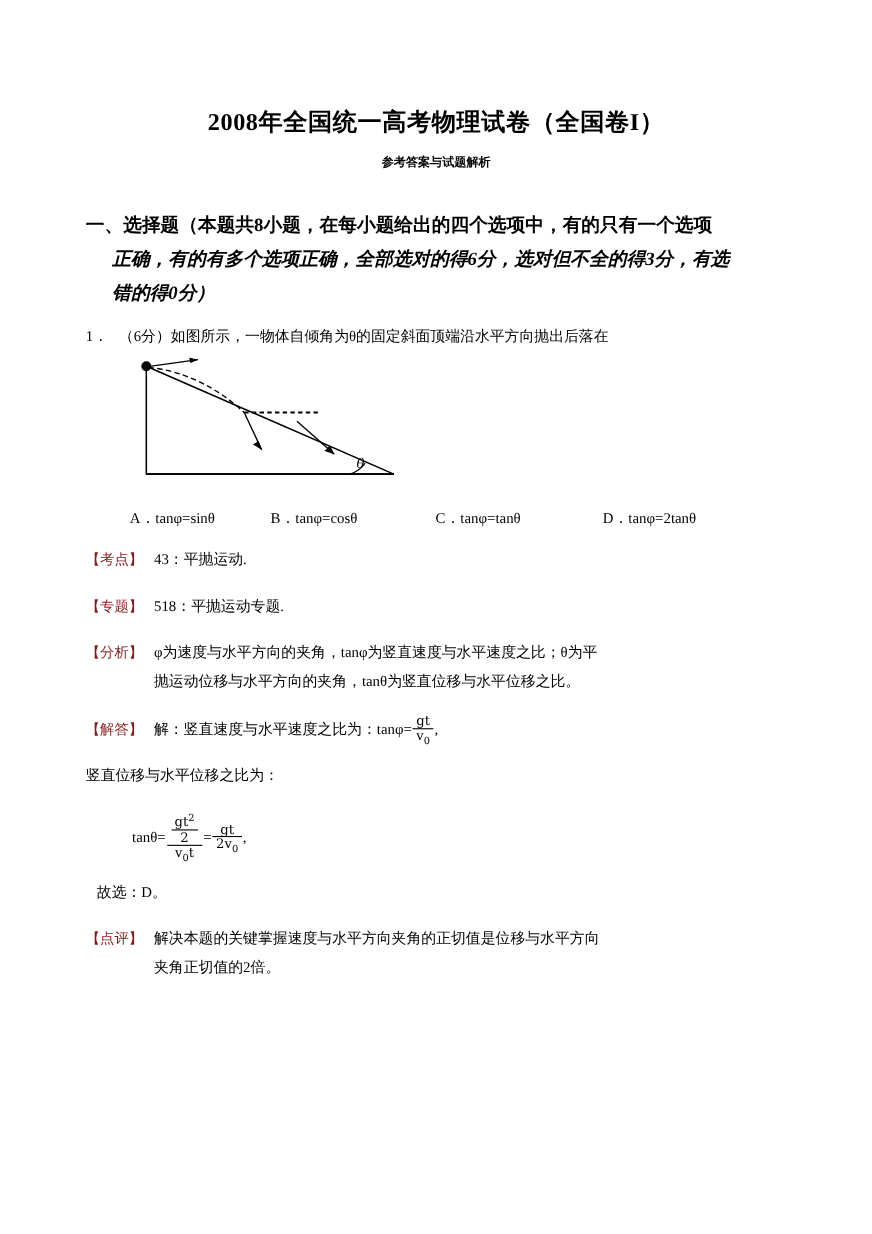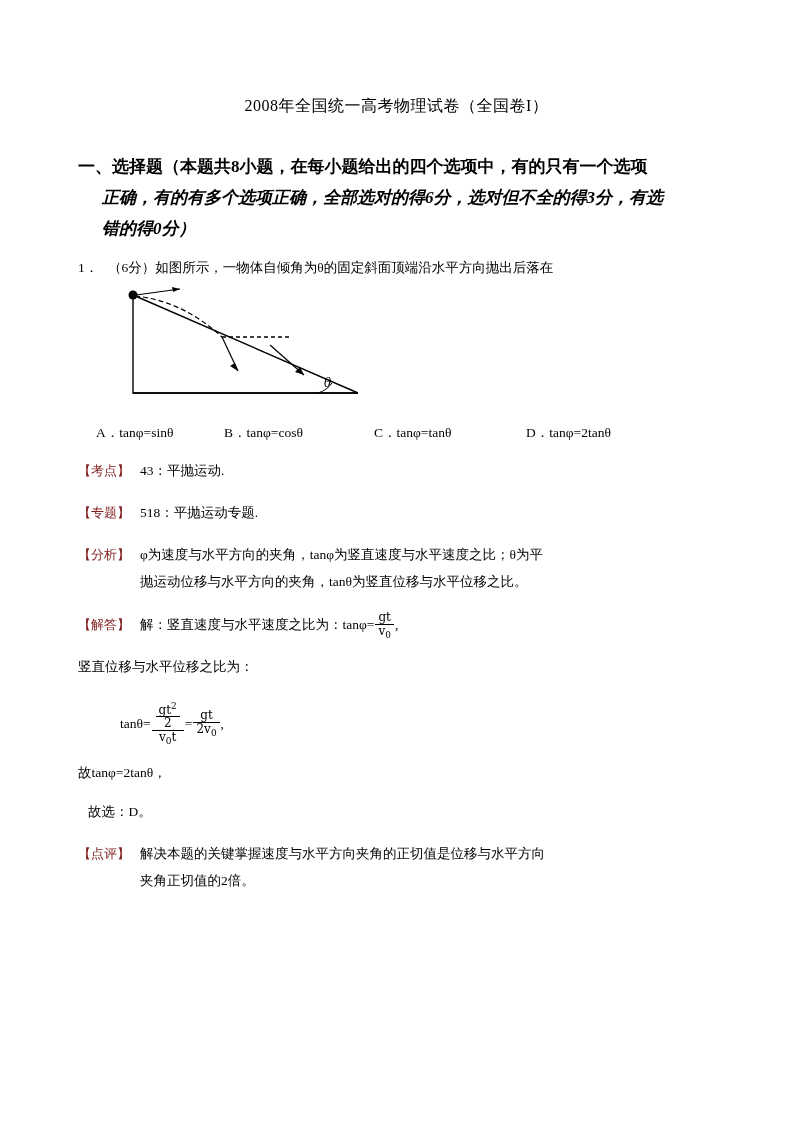--- a/index.html
+++ b/index.html
@@ -17,22 +17,22 @@
   }
   .page {
     position: relative;
     width: 793px;
     height: 1122px;
     box-sizing: border-box;
     padding: 0 78px;
   }
   .doc-title {
     text-align: center;
-    font-size: 16px;
-    font-weight: normal;
+    font-size: 22px;
+    font-weight: bold;
     margin-top: 96px;
     letter-spacing: 0.5px;
   }
   .doc-subtitle {
     text-align: center;
     font-size: 11px;
     font-weight: bold;
     margin-top: 14px;
     font-family: "DejaVu Sans", sans-serif;
   }
@@ -68,21 +68,21 @@
     padding-left: 10px;
   }
   
   .figure {
     position: relative;
     height: 135px;
     margin-left: 40px;
     margin-top: 6px;
   }
   .options {
-    margin-left: 18px;
+    margin-left: 40px;
     margin-top: 2px;
     font-size: 13.5px;
     display: flex;
   }
   .options .opt {
     white-space: nowrap;
   }
   .opt-a { width: 128px; }
   .opt-b { width: 150px; }
   .opt-c { width: 152px; }
@@ -146,20 +146,21 @@
     margin-top: 22px;
     margin-left: 42px;
   }
 </style>
 </head>
 <body>
 
 <div class="page">
 
   <div class="doc-title">2008年全国统一高考物理试卷（全国卷I）</div>
+  <div class="doc-subtitle">参考答案与试题解析</div>
 
   <div class="section-head">
     <span>一、选择题（本题共8小题，在每小题给出的四个选项中，有的只有一个选项</span>
     <span class="cont">正确，有的有多个选项正确，全部选对的得6分，选对但不全的得3分，有选</span>
     <span class="cont">错的得0分）</span>
   </div>
 
   <div class="q-block">
     <span class="q-num">1．</span>
     <span class="q-text">
@@ -224,21 +225,20 @@
       <span>解：竖直速度与水平速度之比为：tanφ=</span><span class="frac"><span class="num"><span class="mvar">gt</span></span><span class="den"><span class="mvar">v</span><sub>0</sub></span></span><span>,</span>
     </span>
   </div>
 
   <div class="plain-line">竖直位移与水平位移之比为：</div>
 
   <div class="solve-math mathline">
     <span>tanθ=</span><span class="frac"><span class="num"><span class="frac"><span class="num"><span class="mvar">gt</span><sup>2</sup></span><span class="den">2</span></span></span><span class="den"><span class="mvar">v</span><sub>0</sub><span class="mvar">t</span></span></span><span>=</span><span class="frac"><span class="num"><span class="mvar">gt</span></span><span class="den"><span class="mvar">2v</span><sub>0</sub></span></span><span>,</span>
   </div>
 
-  <div class="plain-line">故tanφ=2tanθ，</div>
   <div class="plain-line indent1">故选：D。</div>
 
   <div class="tag-block">
     <span class="tag">【点评】</span>
     <span>解决本题的关键掌握速度与水平方向夹角的正切值是位移与水平方向</span>
     <span class="l2">夹角正切值的2倍。</span>
   </div>
 
 </div>
 

